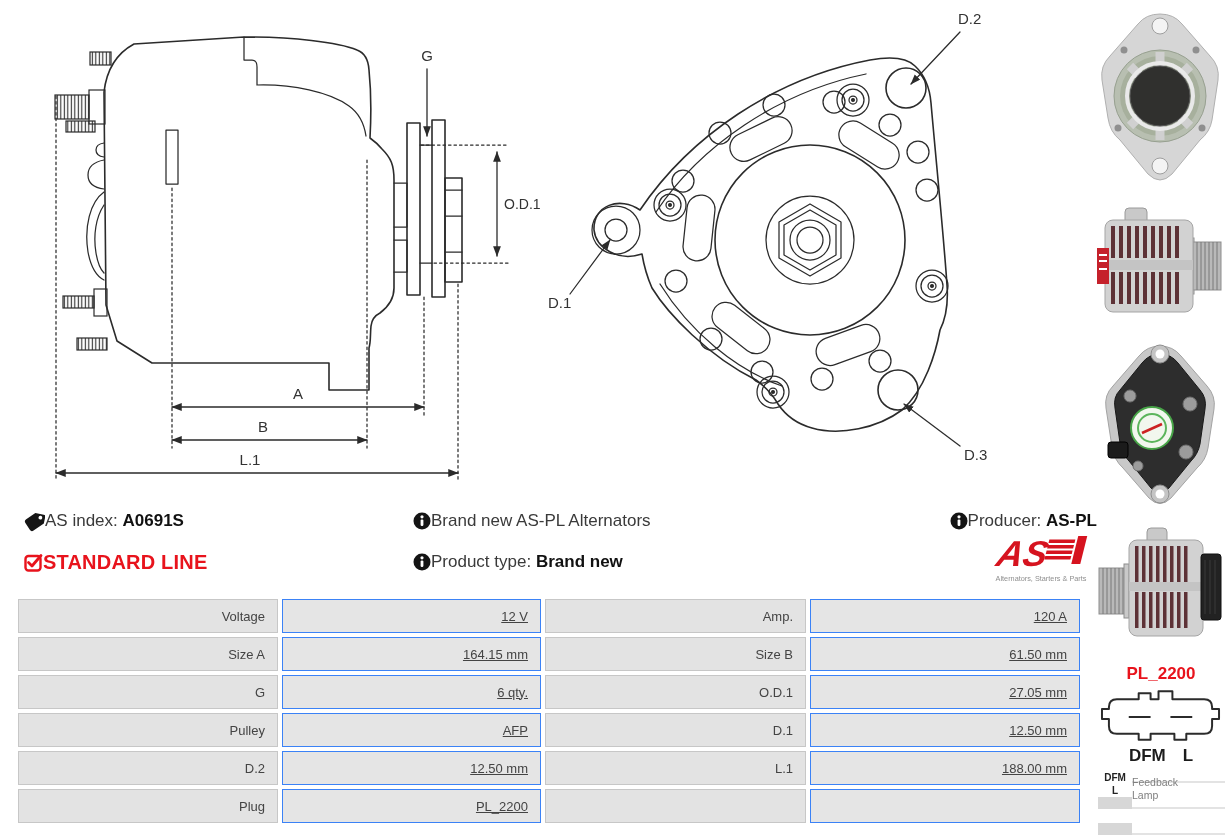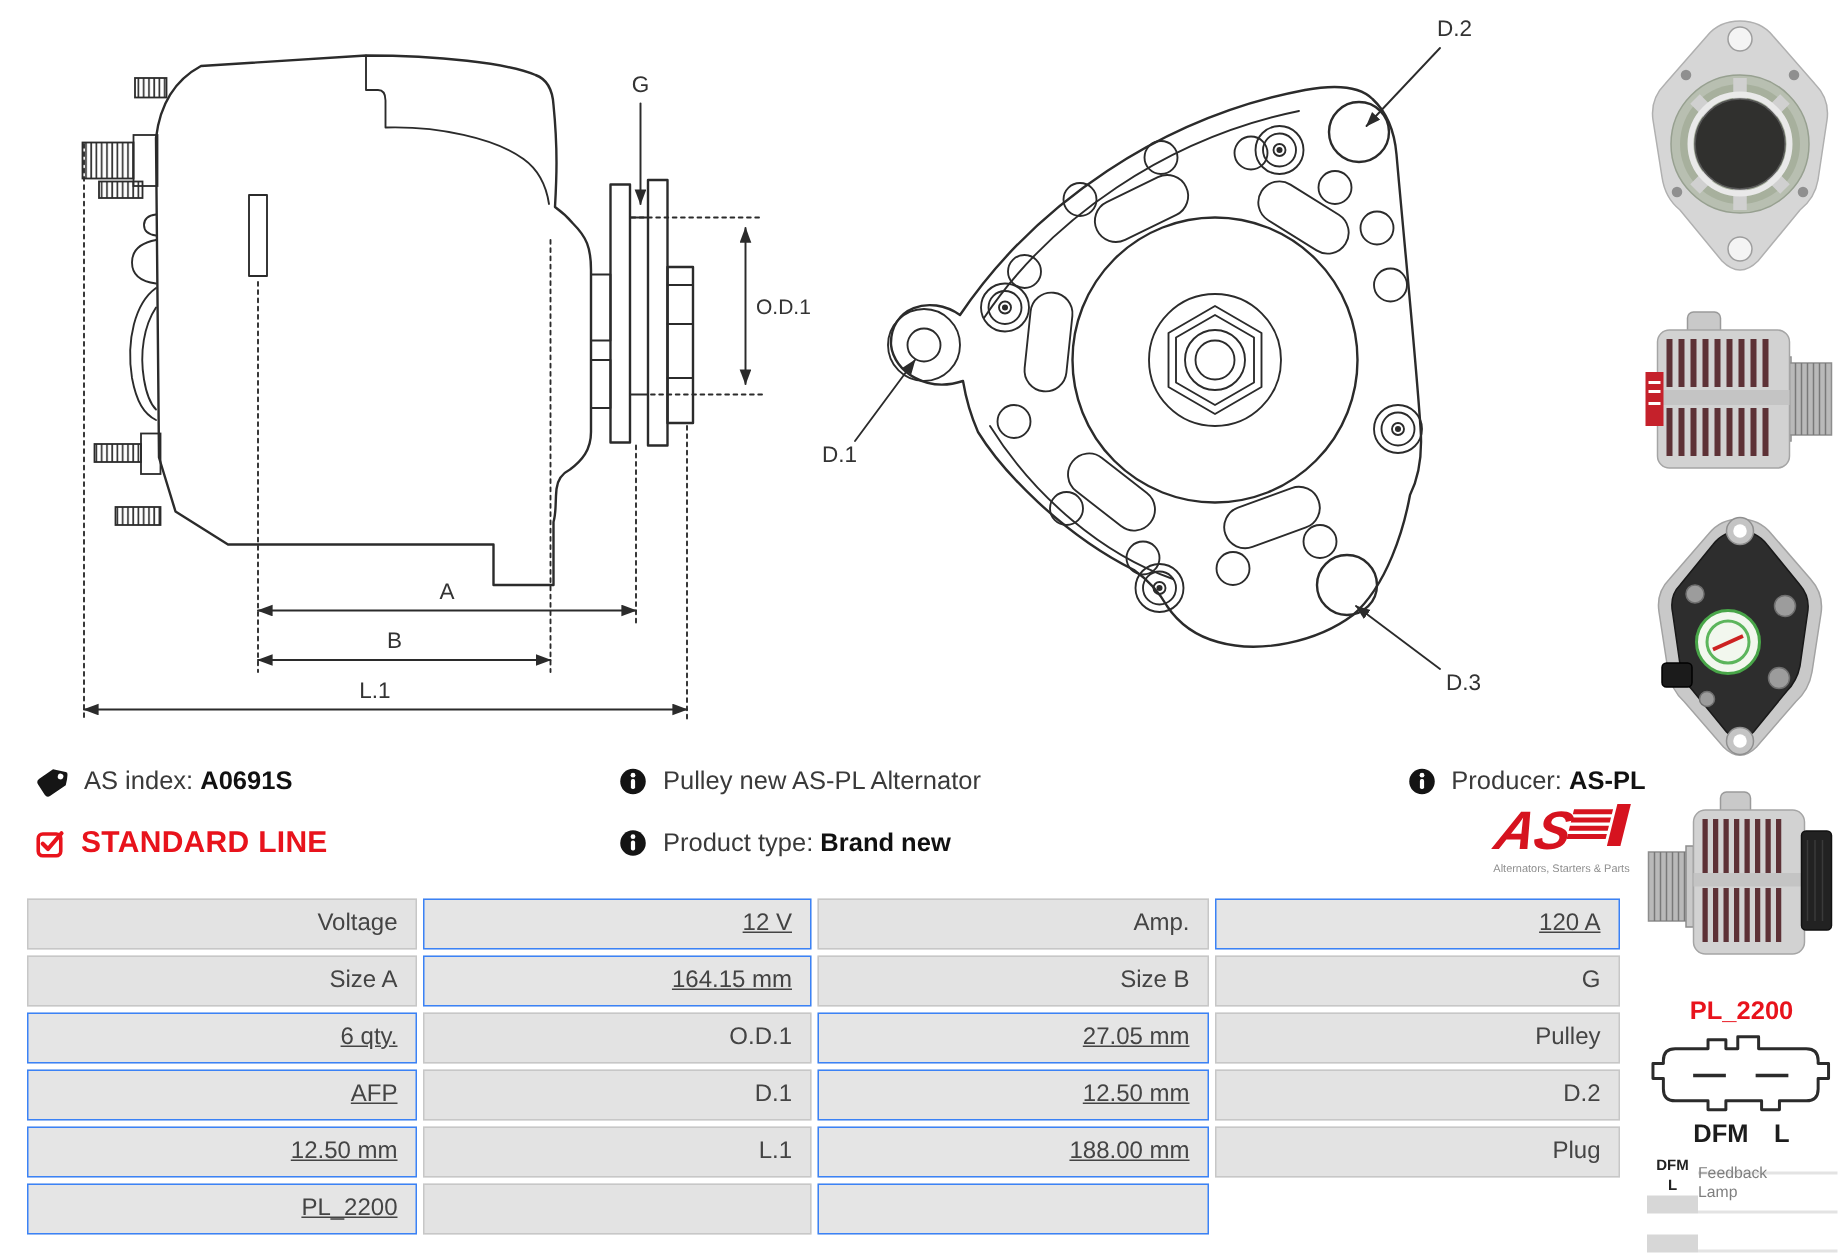--- a/index.html
+++ b/index.html
@@ -7,29 +7,29 @@
         font-family:"Liberation Sans",sans-serif;color:#3a3a3a;}
   svg{font-family:"Liberation Sans",sans-serif;}
   .abs{position:absolute;}
   
   .ln{fill:none;stroke:#2b2b2b;stroke-width:1.6;stroke-linejoin:round;stroke-linecap:round;}
   .thin{stroke-width:1.25;}
   .dot{stroke-dasharray:2.5 3;stroke-width:1.25;}
   .dim{stroke-width:1.3;}
   .dtxt{font-size:15px;fill:#333;}
   
-  .info-item{position:absolute;display:flex;align-items:center;gap:11px;height:22px;}
+  .info-item{position:absolute;display:flex;align-items:center;height:22px;}
   .itext{font-size:17px;color:#3a3a3a;white-space:nowrap;}
   .itext b{color:#111;}
   .redline{color:#e8131c;font-weight:bold;font-size:20px;letter-spacing:.2px;}
   
   #spec{position:absolute;left:18px;top:599px;width:1062px;display:grid;
         grid-template-columns:260px 259px 261px 270px;grid-auto-rows:34px;gap:4px;}
   .cell{display:flex;align-items:center;justify-content:flex-end;
-        padding-right:12px;font-size:16px;color:#444;box-sizing:border-box;}
+        padding-right:12px;font-size:13px;color:#444;box-sizing:border-box;}
   .cl{background:#e3e3e3;border:1px solid #c7c7c7;}
   .cv{background:#e5e5e5;border:1px solid #3b82f6;text-decoration:underline;}
   
   #plug-code{position:absolute;left:1098px;top:664px;width:126px;text-align:center;
              color:#e8131c;font-weight:bold;font-size:17px;}
   #plug-pins{position:absolute;left:1098px;top:746px;width:126px;display:flex;
              justify-content:center;gap:17px;font-size:17px;font-weight:bold;color:#1c1c1c;}
   
   #pin-table{position:absolute;left:1098px;top:771px;width:127px;}
   .pr{display:flex;height:12px;margin-bottom:1px;}
@@ -226,21 +226,21 @@
     </svg>
     <span class="redline">STANDARD LINE</span>
   </div>
 
   <div class="info-item" style="left:413px;top:510px">
     <svg width="18" height="18" viewBox="0 0 18 18">
       <circle cx="9" cy="9" r="8.5" fill="#141414"></circle>
       <circle cx="9" cy="4.8" r="1.6" fill="#fff"></circle>
       <rect x="7.6" y="7.4" width="2.8" height="6.6" rx="1.2" fill="#fff"></rect>
     </svg>
-    <span class="itext">Pulley new AS-PL Alternator</span>
+    <span class="itext">Brand new AS-PL Alternators</span>
   </div>
 
   <div class="info-item" style="left:413px;top:551px">
     <svg width="18" height="18" viewBox="0 0 18 18">
       <circle cx="9" cy="9" r="8.5" fill="#141414"></circle>
       <circle cx="9" cy="4.8" r="1.6" fill="#fff"></circle>
       <rect x="7.6" y="7.4" width="2.8" height="6.6" rx="1.2" fill="#fff"></rect>
     </svg>
     <span class="itext"><span>Product type:</span>
     <b>Brand new</b></span>
@@ -406,20 +406,21 @@
 
   <div id="spec">
     <div class="cell cl">Voltage</div>
     <div class="cell cv">12 V</div>
     <div class="cell cl">Amp.</div>
     <div class="cell cv">120 A</div>
 
     <div class="cell cl">Size A</div>
     <div class="cell cv">164.15 mm</div>
     <div class="cell cl">Size B</div>
+    <div class="cell cv">61.50 mm</div>
 
     <div class="cell cl">G</div>
     <div class="cell cv">6 qty.</div>
     <div class="cell cl">O.D.1</div>
     <div class="cell cv">27.05 mm</div>
 
     <div class="cell cl">Pulley</div>
     <div class="cell cv">AFP</div>
     <div class="cell cl">D.1</div>
     <div class="cell cv">12.50 mm</div>

